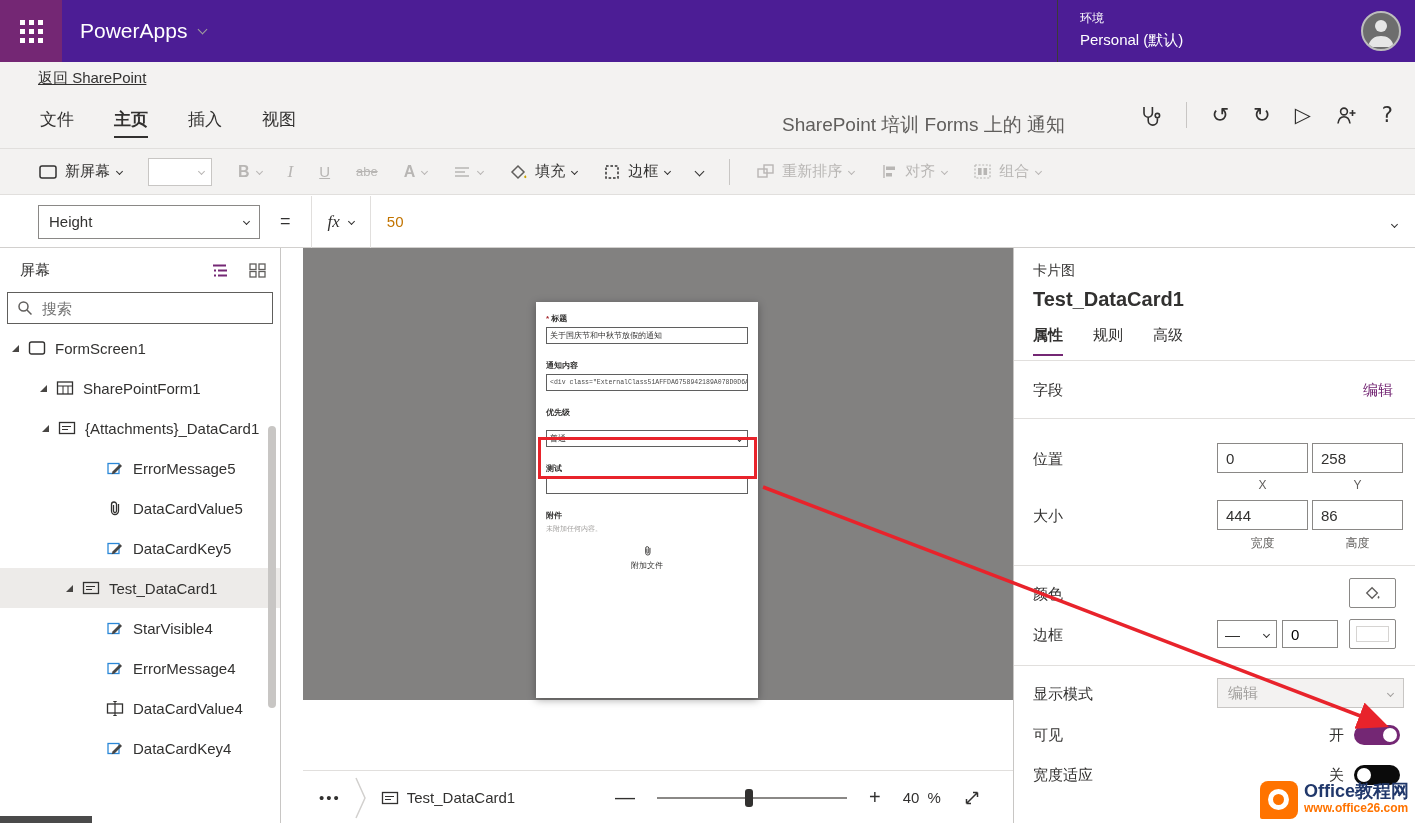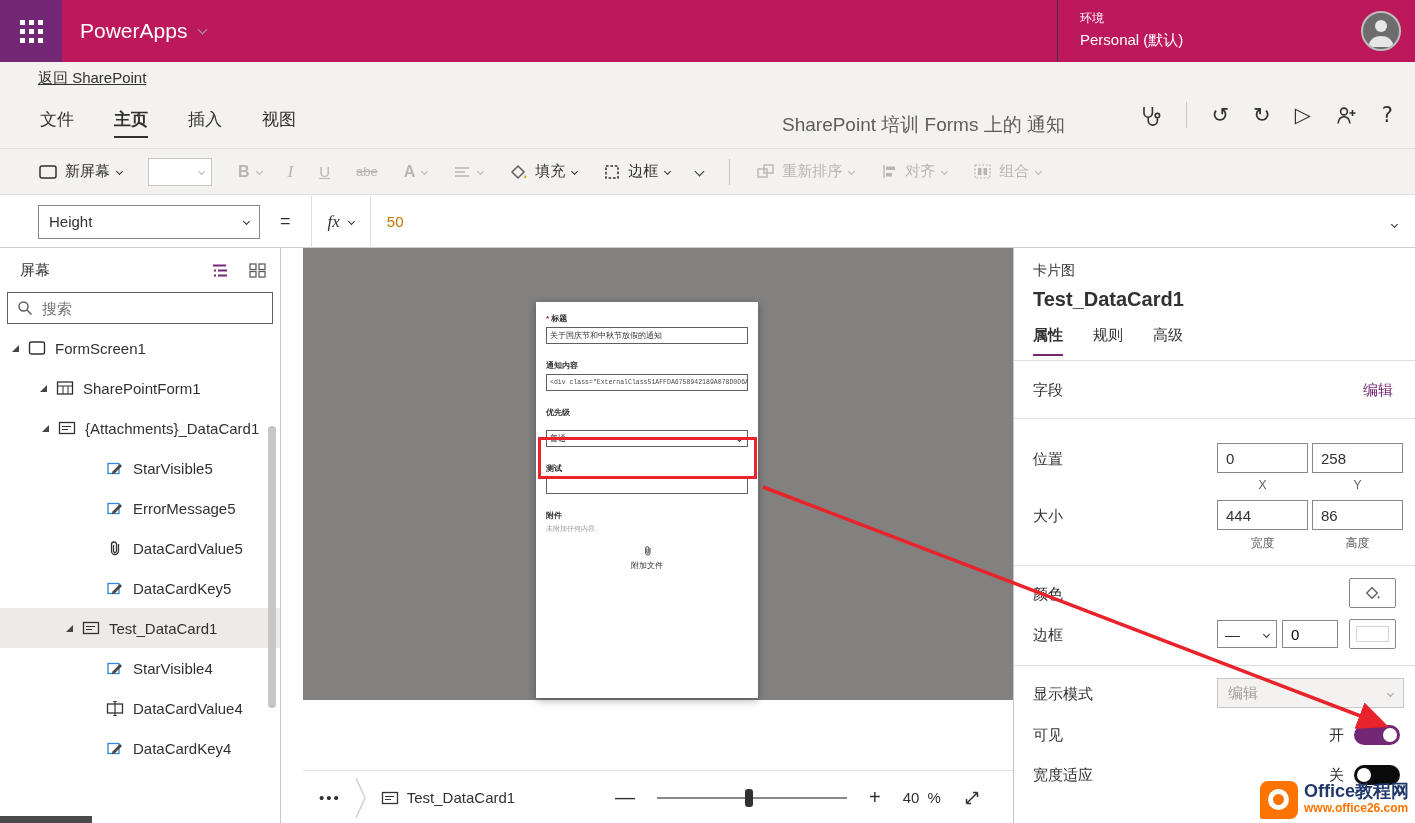--- a/index.html
+++ b/index.html
@@ -1,21 +1,21 @@
 <!DOCTYPE html>
 <html><head>
 <meta charset="utf-8">
 <style>
   *{margin:0;padding:0;box-sizing:border-box;}
   html,body{width:1415px;height:823px;}
   body{position:relative;overflow:hidden;background:#fff;color:#323130;
        font-family:"Liberation Sans","DejaVu Sans",sans-serif;font-size:15px;}
 
   
-  .topbar{position:absolute;top:0;left:0;right:0;height:62px;background:#be185d;display:flex;align-items:center;}
+  .topbar{position:absolute;top:0;left:0;right:0;height:62px;background:#4c1d95;display:flex;align-items:center;}
   .waffle{width:62px;height:62px;background:#742774;display:flex;align-items:center;justify-content:center;cursor:pointer;}
   .waffle-grid{display:grid;grid-template-columns:repeat(3,5px);grid-gap:4px;}
   .waffle-grid i{width:5px;height:5px;background:#fff;display:block;}
   .app-name{color:#fff;font-size:21px;margin-left:18px;display:flex;align-items:center;gap:12px;cursor:pointer;}
   .chev{display:inline-block;width:7px;height:7px;border-right:1.6px solid currentColor;border-bottom:1.6px solid currentColor;transform:rotate(45deg);}
   .chev.sm{width:5px;height:5px;border-width:1.3px;}
   .app-name .chev{color:#a19f9d;margin-top:-4px;}
   .topbar-sp{flex:1;}
   .env{height:62px;width:300px;border-left:1px solid #3b3a39;color:#fff;padding:10px 0 0 22px;cursor:pointer;}
   .env-label{font-size:12px;}
@@ -338,68 +338,68 @@
 
     <div class="trow" style="padding-left:42px">
       <span class="caret"></span>
       <svg class="ti" width="18" height="16" viewBox="0 0 18 16">
         <rect x="1.5" y="2.5" width="15" height="11" fill="none" stroke="#323130" stroke-width="1.3"></rect>
         <path d="M4 6.5h9M4 9.5h6" stroke="#323130" stroke-width="1.2"></path>
       </svg>
       <span class="tlabel">{Attachments}_DataCard1</span>
     </div>
 
+
     <div class="trow" style="padding-left:106px">
       <svg class="ti" width="18" height="16" viewBox="0 0 18 16">
         <rect x="2" y="3.5" width="11" height="10" fill="#fff" stroke="#2b88d8" stroke-width="1.3"></rect>
         <path d="M6.5 11.5L14 4l2 2-7.5 7.5-2.8.8z" fill="#484644"></path>
       </svg>
-      <span class="tlabel">StarVisible5</span>
+      <span class="tlabel">ErrorMessage5</span>
+    </div>
+
+    <div class="trow" style="padding-left:106px">
+      <svg class="ti" width="18" height="16" viewBox="0 0 18 16">
+        <path d="M12.5 4v7a3.5 3.5 0 0 1-7 0V4.5a2.5 2.5 0 0 1 5 0V11a1.5 1.5 0 0 1-3 0V5" fill="none" stroke="#323130" stroke-width="1.3"></path>
+      </svg>
+      <span class="tlabel">DataCardValue5</span>
     </div>
 
     <div class="trow" style="padding-left:106px">
       <svg class="ti" width="18" height="16" viewBox="0 0 18 16">
         <rect x="2" y="3.5" width="11" height="10" fill="#fff" stroke="#2b88d8" stroke-width="1.3"></rect>
         <path d="M6.5 11.5L14 4l2 2-7.5 7.5-2.8.8z" fill="#484644"></path>
       </svg>
-      <span class="tlabel">ErrorMessage5</span>
-    </div>
-
-    <div class="trow" style="padding-left:106px">
-      <svg class="ti" width="18" height="16" viewBox="0 0 18 16">
-        <path d="M12.5 4v7a3.5 3.5 0 0 1-7 0V4.5a2.5 2.5 0 0 1 5 0V11a1.5 1.5 0 0 1-3 0V5" fill="none" stroke="#323130" stroke-width="1.3"></path>
-      </svg>
-      <span class="tlabel">DataCardValue5</span>
+      <span class="tlabel">DataCardKey5</span>
+    </div>
+
+    <div class="trow sel" style="padding-left:66px">
+      <span class="caret"></span>
+      <svg class="ti" width="18" height="16" viewBox="0 0 18 16">
+        <rect x="1.5" y="2.5" width="15" height="11" fill="none" stroke="#323130" stroke-width="1.3"></rect>
+        <path d="M4 6.5h9M4 9.5h6" stroke="#323130" stroke-width="1.2"></path>
+      </svg>
+      <span class="tlabel">Test_DataCard1</span>
     </div>
 
     <div class="trow" style="padding-left:106px">
       <svg class="ti" width="18" height="16" viewBox="0 0 18 16">
         <rect x="2" y="3.5" width="11" height="10" fill="#fff" stroke="#2b88d8" stroke-width="1.3"></rect>
         <path d="M6.5 11.5L14 4l2 2-7.5 7.5-2.8.8z" fill="#484644"></path>
       </svg>
-      <span class="tlabel">DataCardKey5</span>
-    </div>
-
-    <div class="trow sel" style="padding-left:66px">
-      <span class="caret"></span>
-      <svg class="ti" width="18" height="16" viewBox="0 0 18 16">
-        <rect x="1.5" y="2.5" width="15" height="11" fill="none" stroke="#323130" stroke-width="1.3"></rect>
-        <path d="M4 6.5h9M4 9.5h6" stroke="#323130" stroke-width="1.2"></path>
-      </svg>
-      <span class="tlabel">Test_DataCard1</span>
+      <span class="tlabel">StarVisible4</span>
     </div>
 
     <div class="trow" style="padding-left:106px">
       <svg class="ti" width="18" height="16" viewBox="0 0 18 16">
         <rect x="2" y="3.5" width="11" height="10" fill="#fff" stroke="#2b88d8" stroke-width="1.3"></rect>
         <path d="M6.5 11.5L14 4l2 2-7.5 7.5-2.8.8z" fill="#484644"></path>
       </svg>
-      <span class="tlabel">StarVisible4</span>
-    </div>
-
+      <span class="tlabel">ErrorMessage4</span>
+    </div>
 
     <div class="trow" style="padding-left:106px">
       <svg class="ti" width="18" height="16" viewBox="0 0 18 16">
         <rect x="1.5" y="4" width="15" height="9" fill="none" stroke="#323130" stroke-width="1.3"></rect>
         <path d="M9 1.5v14M7.3 1.5h3.4M7.3 15.5h3.4" stroke="#323130" stroke-width="1.2"></path>
       </svg>
       <span class="tlabel">DataCardValue4</span>
     </div>
 
     <div class="trow" style="padding-left:106px">

